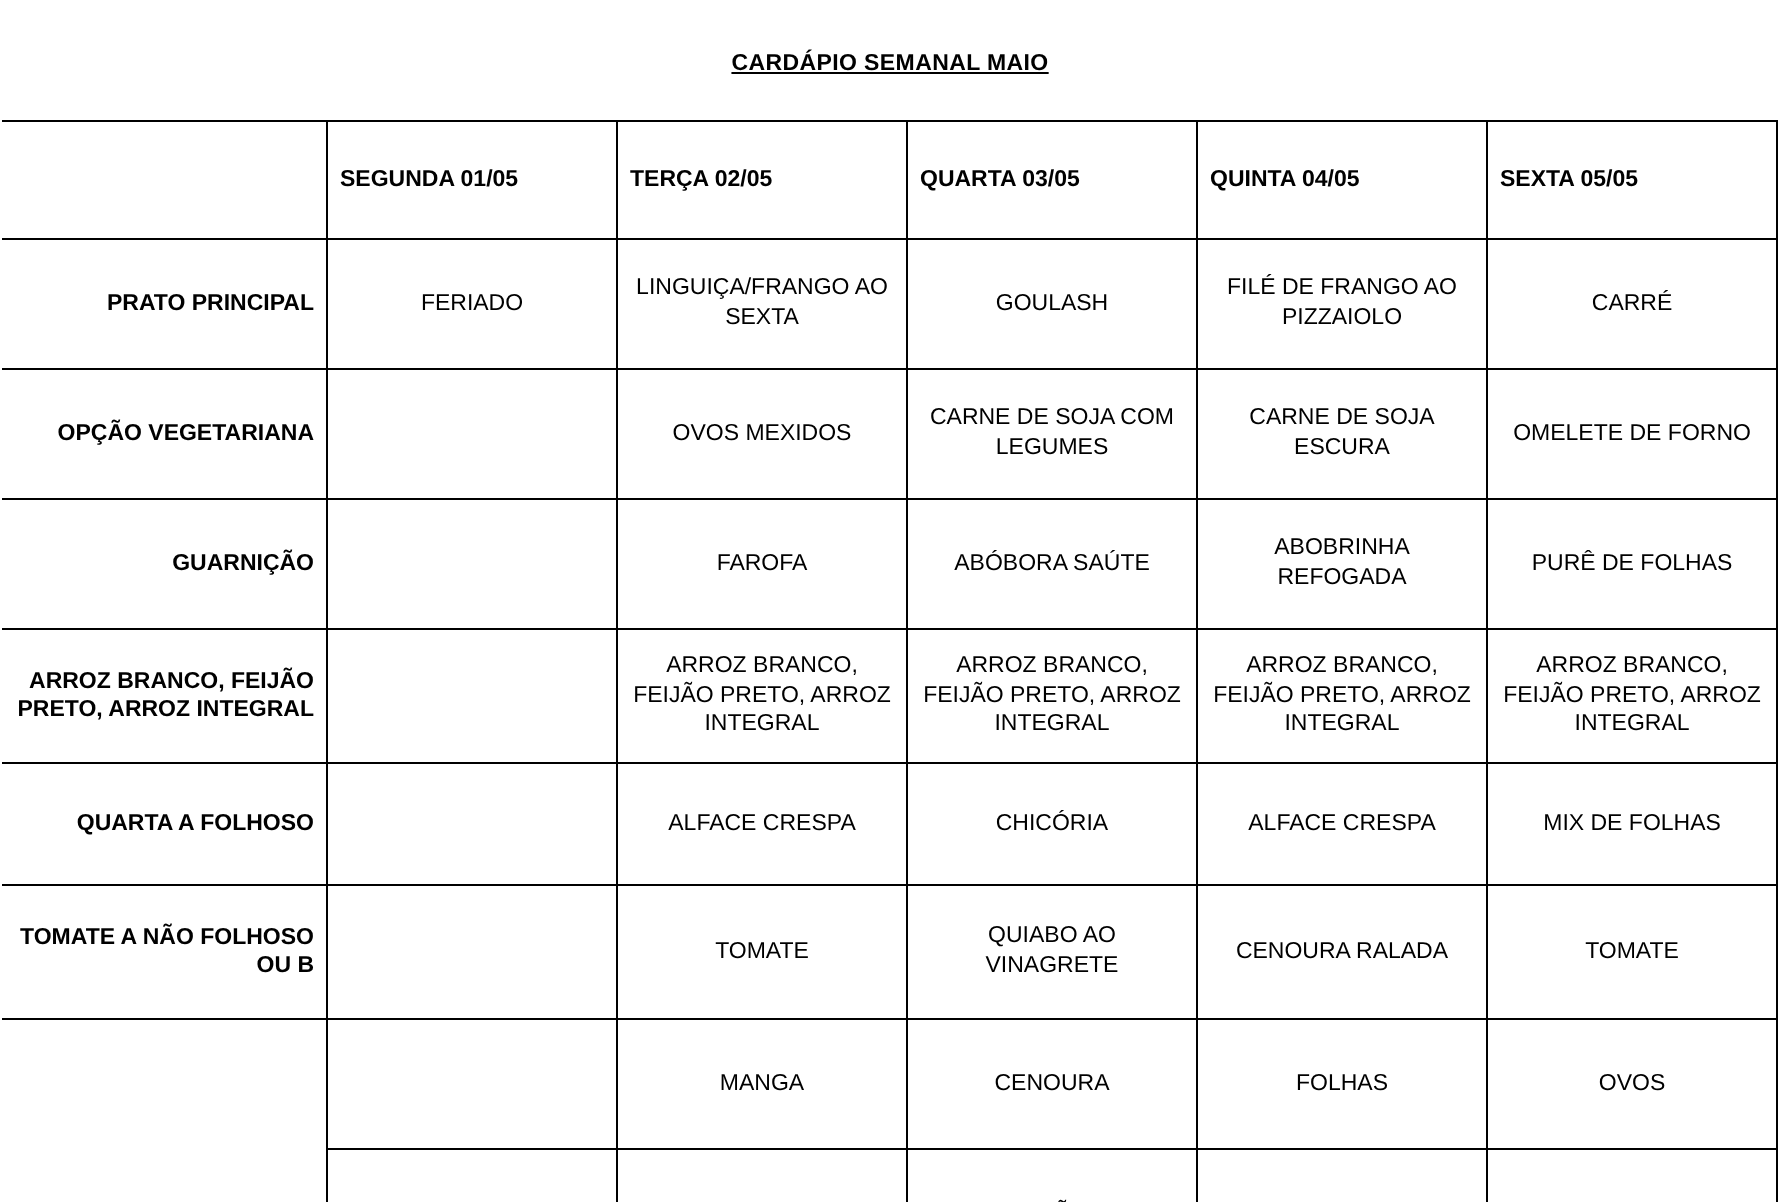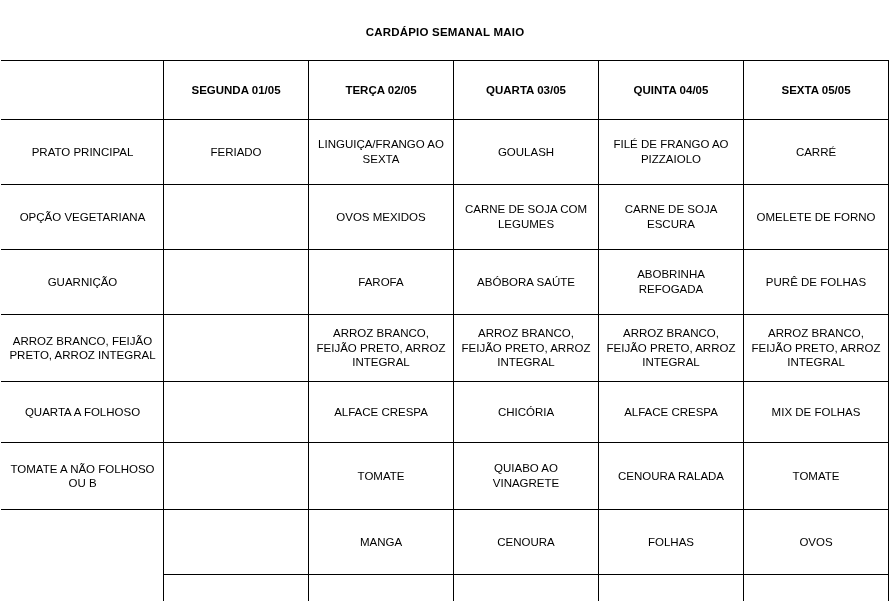--- a/index.html
+++ b/index.html
@@ -28,35 +28,36 @@
   }
   .title-cell {
     text-align: center;
     font-weight: bold;
     font-size: 12.5px;
     letter-spacing: 0.2px;
     height: 48px;
     border-left: 1px solid #ffffff !important;
     border-top: 1px solid #ffffff !important;
     border-right: 1px solid #ffffff !important;
+    text-decoration: underline;
   }
   .corner-cell {
     border-left: 1px solid #ffffff !important;
     border-top: 1px solid #000000 !important;
   }
   .day-head {
-    text-align: center;
+    text-align: left;
     font-weight: bold;
     font-size: 12px;
     height: 50px;
   }
   .row-label {
-    font-weight: normal;
+    font-weight: bold;
     font-size: 12px;
-    text-align: center;
+    text-align: right;
     line-height: 1.25;
     border-left: 1px solid #ffffff !important;
   }
   .data-cell {
     text-align: center;
     line-height: 1.3;
     font-size: 11.5px;
   }
   .r-main td { height: 56px; }
   .r-veg td { height: 56px; }

